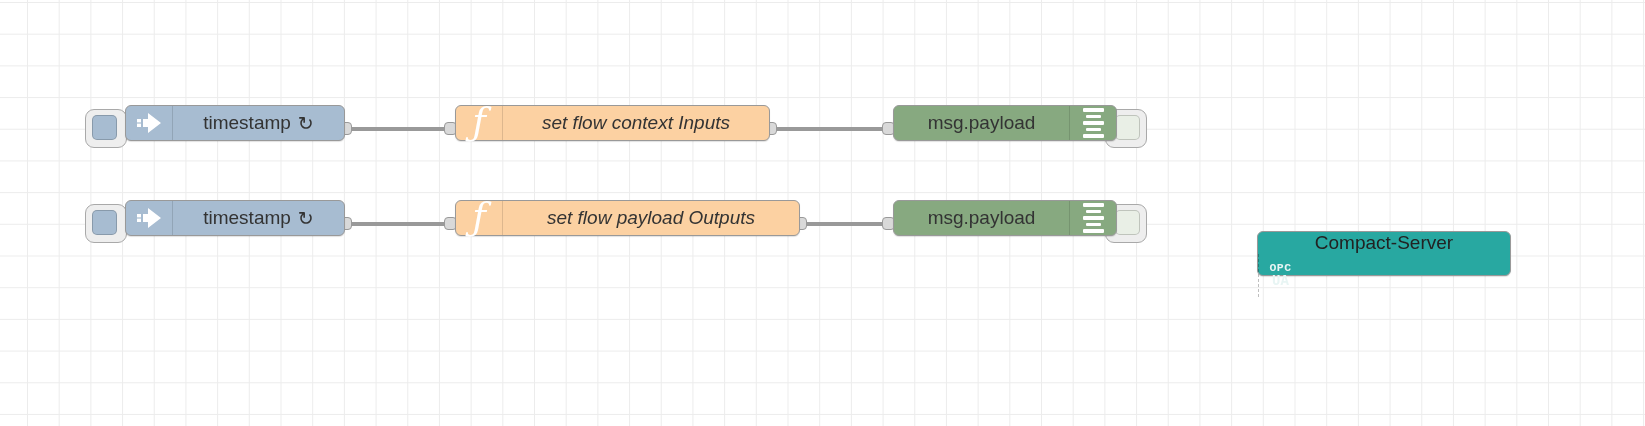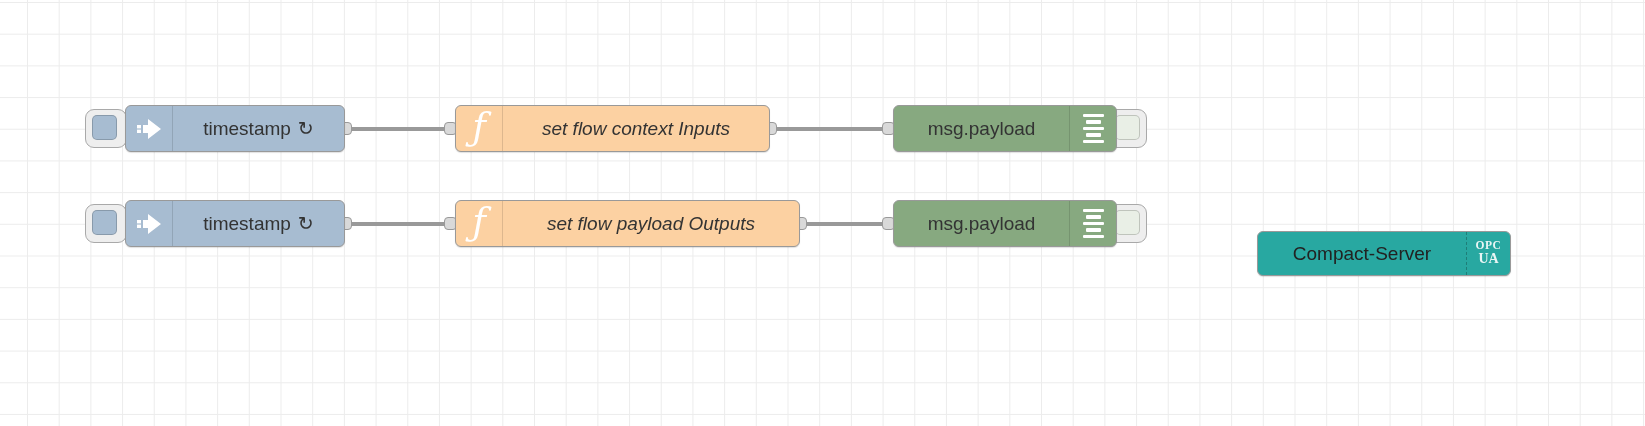--- a/index.html
+++ b/index.html
@@ -23,29 +23,29 @@
   }
   
   .port{
     position:absolute;width:13px;height:13px;
     background:var(--port-fill);
     border:1.5px solid var(--wire-color);
     border-radius:4px;z-index:2;box-sizing:border-box;
   }
   
   .node{
-    position:absolute;height:47px;z-index:3;
+    position:absolute;height:36px;z-index:3;
     border:1.5px solid #999999;border-radius:6px;
     box-sizing:border-box;display:flex;align-items:stretch;
     box-shadow:0 1px 1px rgba(0,0,0,0.12);
   }
   .node.inject{background:var(--inject-color);}
   .node.function{background:var(--function-color);}
   .node.debug{background:var(--debug-color);}
-  .node.opcua{background:var(--opcua-color);height:45px;}
+  .node.opcua{background:var(--opcua-color);height:45px;flex-direction:column;}
   .icon-section{
     width:46px;flex:0 0 46px;display:flex;align-items:center;justify-content:center;
   }
   .icon-section.left{border-right:1px solid rgba(0,0,0,0.12);}
   .icon-section.right{border-left:1px solid rgba(0,0,0,0.12);}
   .node-label{
     flex:1;display:flex;align-items:center;justify-content:center;
     font-size:19px;color:#333;white-space:nowrap;padding:0 10px;
   }
   .node-label.italic{font-style:italic;}
@@ -72,21 +72,21 @@
   }
   .side-button.left .inner{left:6px;}
   .side-button.right .inner{right:6px;}
   .inner.inject-fill{background:var(--inject-color);}
   .inner.debug-fill{background:#e9efe6;}
   
   .opcua-badge{
     width:43px;flex:0 0 43px;display:flex;flex-direction:column;
     align-items:center;justify-content:center;
     border-left:1px dashed rgba(0,0,0,0.25);
-    color:#e8f5f4;font-family:Liberation Serif, serif;font-weight:bold;
+    color:#e8f5f4;font-family:Liberation Mono, monospace;font-weight:bold;
   }
   .opcua-badge .l1{font-size:11.5px;line-height:1;letter-spacing:0.5px;}
   .opcua-badge .l2{font-size:14px;line-height:1.05;}
   .opcua .node-label{color:#222;}
 </style>
 </head>
 <body>
 
 <div class="canvas">
 

